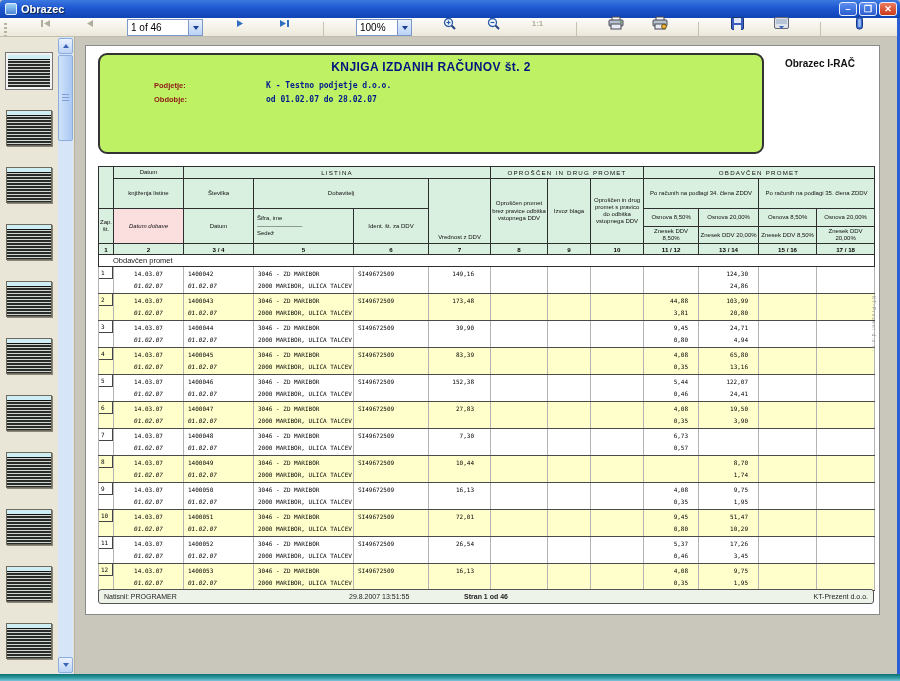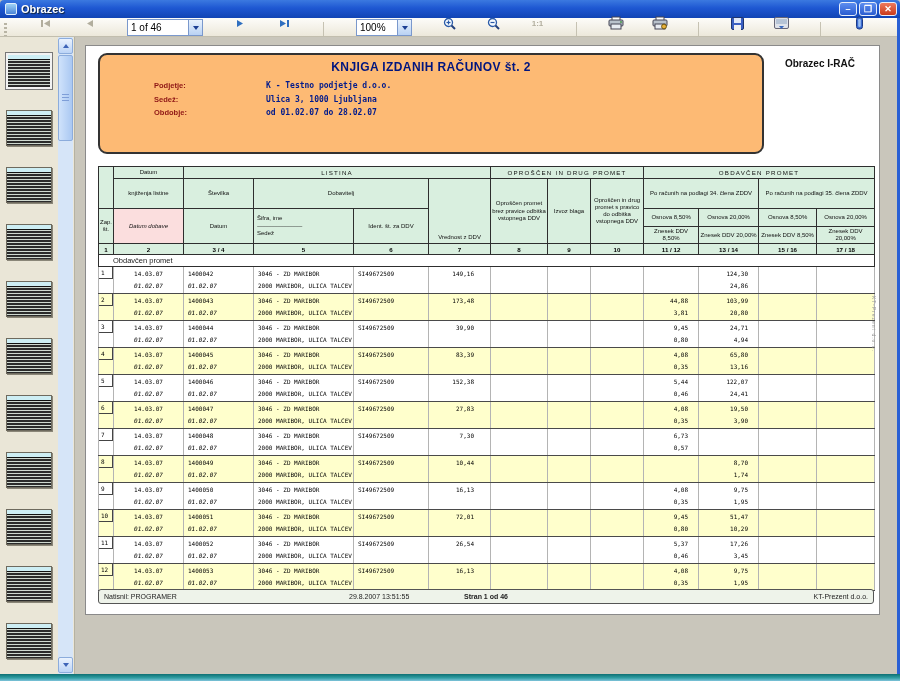--- a/index.html
+++ b/index.html
@@ -55,21 +55,21 @@
   .tri-dn { width:0; height:0; border-left:3px solid transparent; border-right:3px solid transparent; border-top:4px solid #3e64b8; }
   .sb-thumb { position:absolute; left:0; top:18px; width:15px; height:86px; border:1px solid #8cacdc; border-radius:2px;
     background:linear-gradient(90deg,#cfe2fb,#aac8f2); }
   .sb-grip { margin:38px auto 0; width:7px; height:7px;
     background:repeating-linear-gradient(180deg,#7e9ed8 0 1px,transparent 1px 3px); }
 
   
   .pagewrap { position:absolute; left:76px; top:0; width:821px; height:637px; background:#c9c6bb; }
   .page { position:absolute; left:9px; top:8px; width:795px; height:570px; background:#fff; border:1px solid #8a8a8a; }
 
-  .hdrbox { position:absolute; left:12px; top:7px; width:666px; height:101px; background:#fdba74;
+  .hdrbox { position:absolute; left:12px; top:7px; width:666px; height:101px; background:#bef264;
     border:2px solid #333; border-radius:9px; }
   .rpt-title { text-align:center; font-size:12px; font-weight:bold; color:#00157f; letter-spacing:.4px; margin-top:5px; }
   .form-code { position:absolute; right:24px; top:12px; font-size:10px; font-weight:bold; color:#111; }
   .fields { position:absolute; left:14px; top:24px; }
   .frow { display:flex; height:13.5px; align-items:center;margin-left:40px; }
   .flabel { width:112px; font-size:7.5px; font-weight:bold; color:#8e1515; }
   .fvalue { font-family:"DejaVu Sans Mono", monospace; font-size:8px; font-weight:bold; color:#001a8c; }
 
   
   table.rpt { position:absolute; left:12px; top:120px; width:776px; border-collapse:collapse; table-layout:fixed;
@@ -286,24 +286,20 @@
     <div class="page">
 
       <div class="form-code">Obrazec I-RAČ</div>
 
       <div class="hdrbox">
         <div class="rpt-title">KNJIGA IZDANIH RAČUNOV št. 2</div>
         <div class="fields">
             <div class="frow">
               <span class="flabel">Podjetje:</span>
               <span class="fvalue">K - Testno podjetje d.o.o.</span>
-            </div>
-            <div class="frow">
-              <span class="flabel">Sedež:</span>
-              <span class="fvalue">Ulica 3, 1000 Ljubljana</span>
             </div>
             <div class="frow">
               <span class="flabel">Obdobje:</span>
               <span class="fvalue">od 01.02.07 do 28.02.07</span>
             </div>
           </div>
       </div>
 
       <table class="rpt">
         <colgroup>

